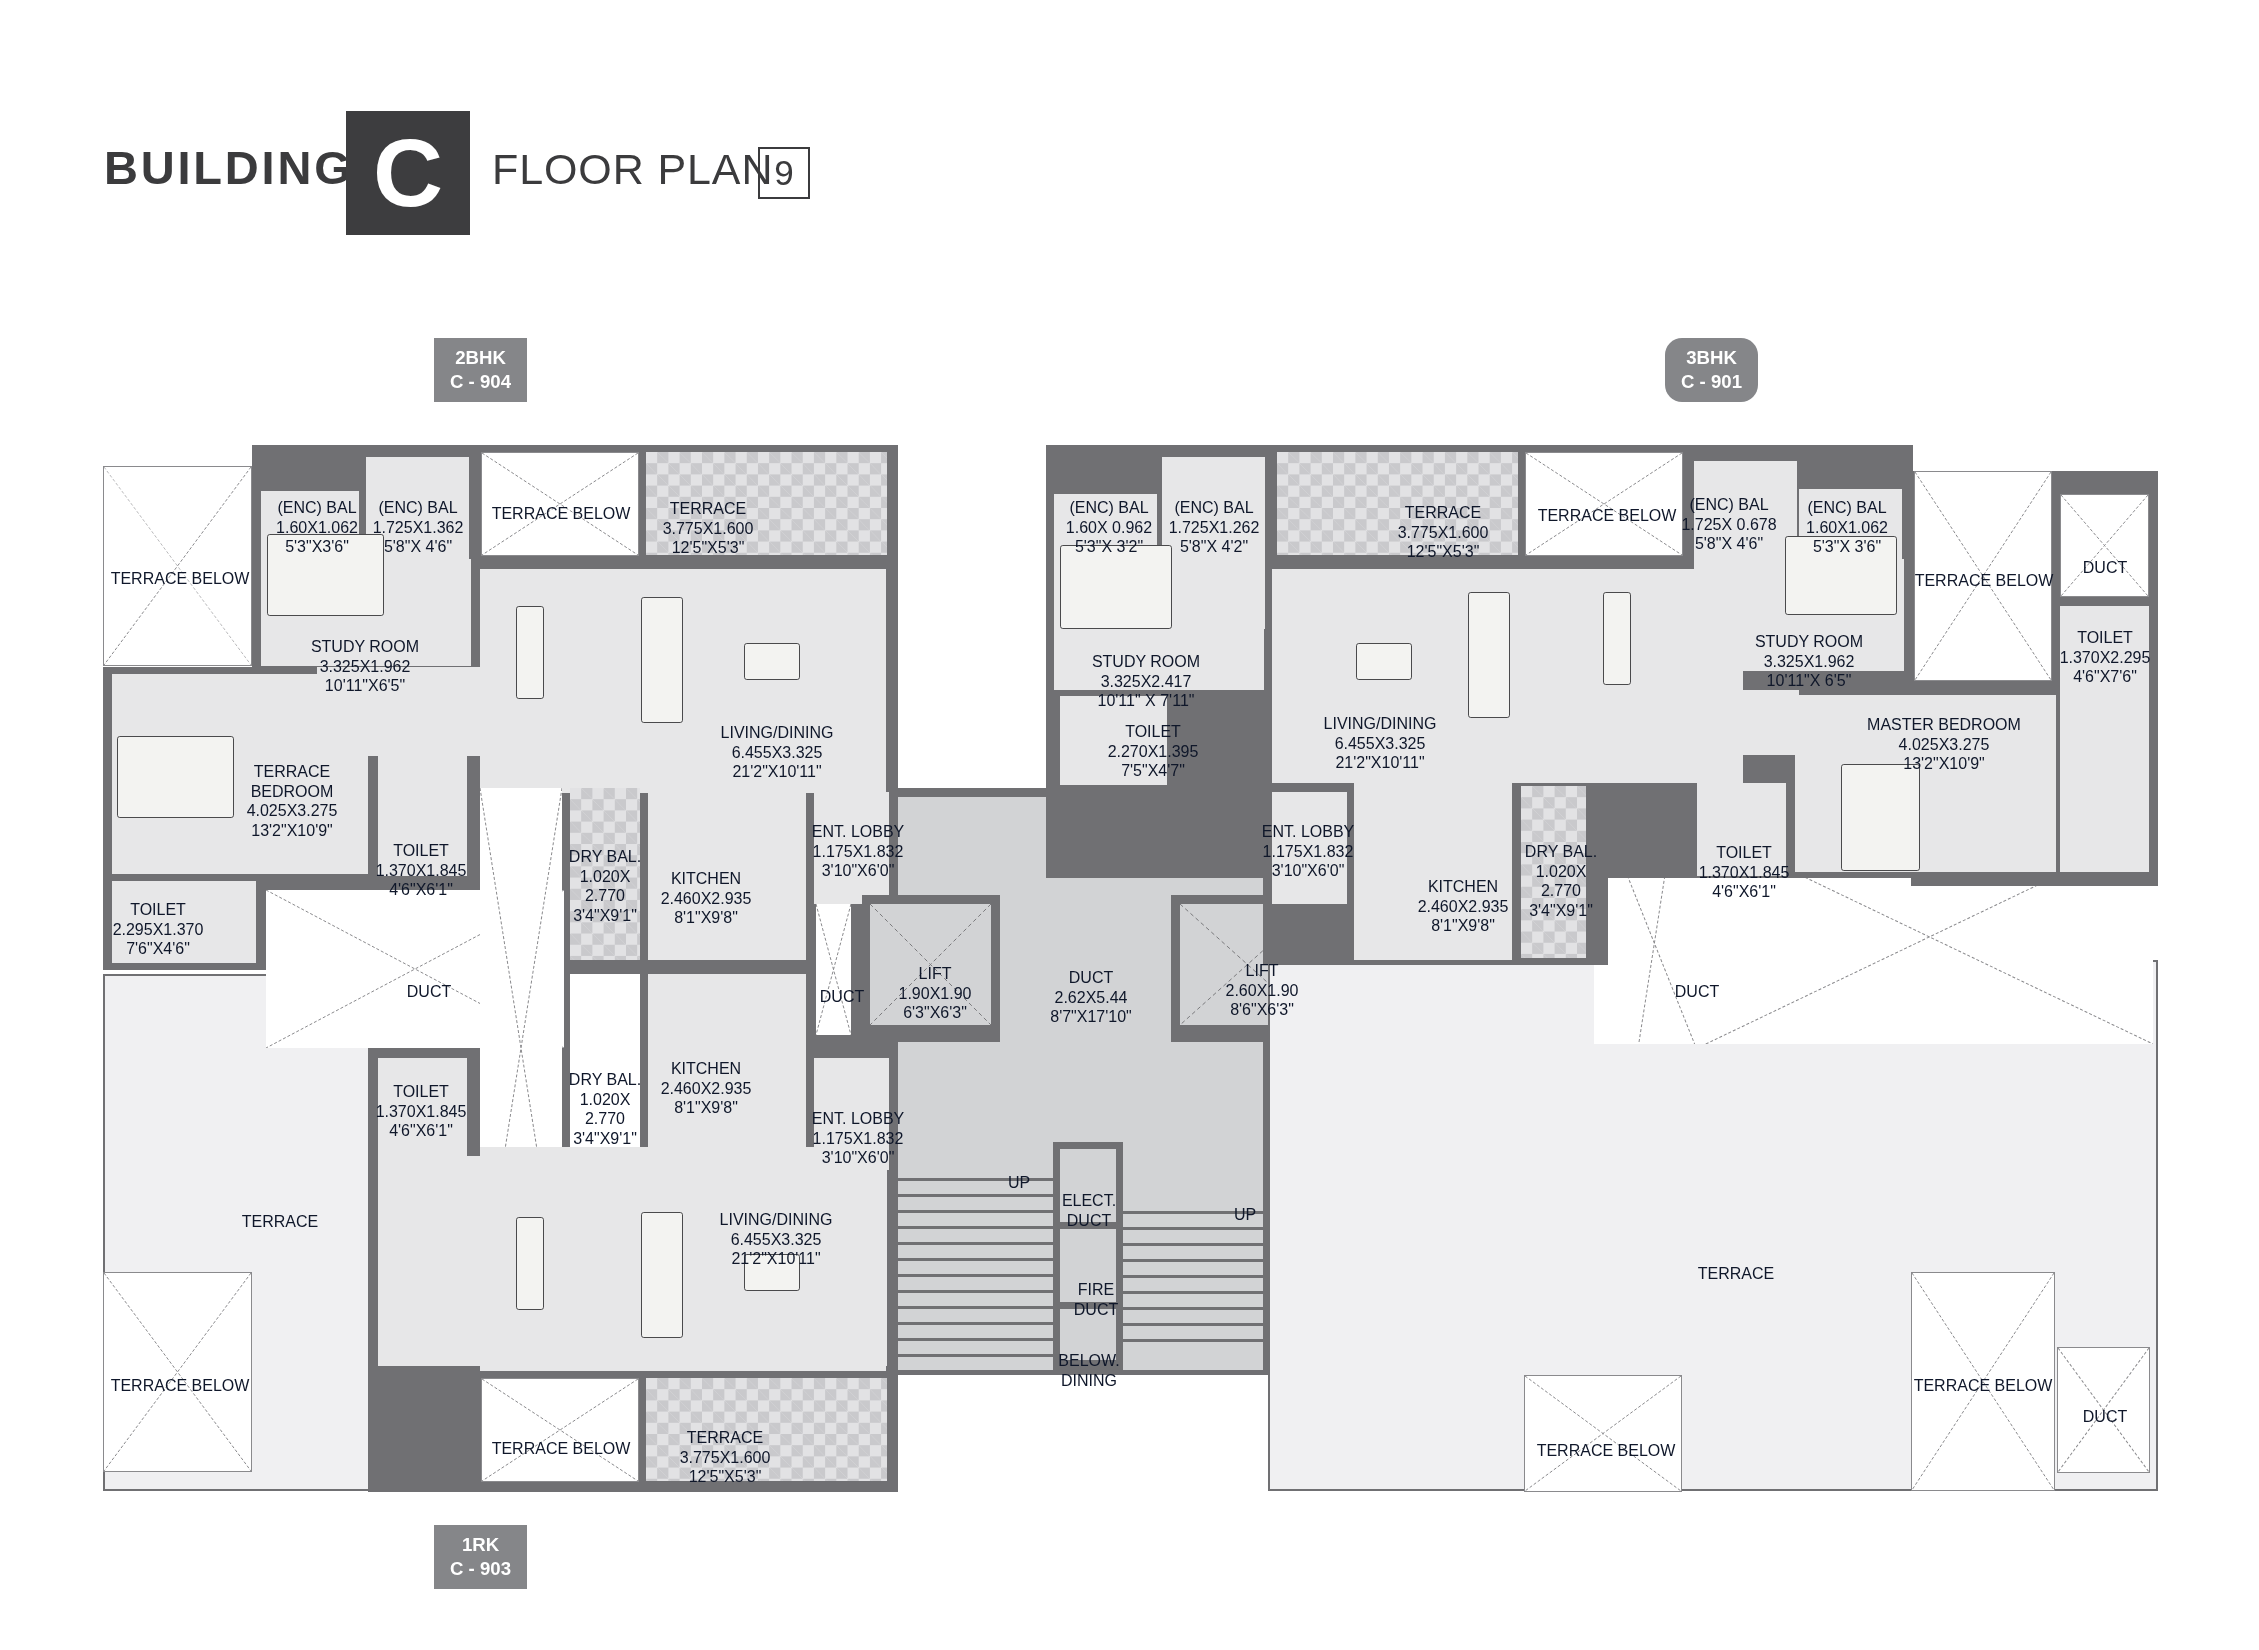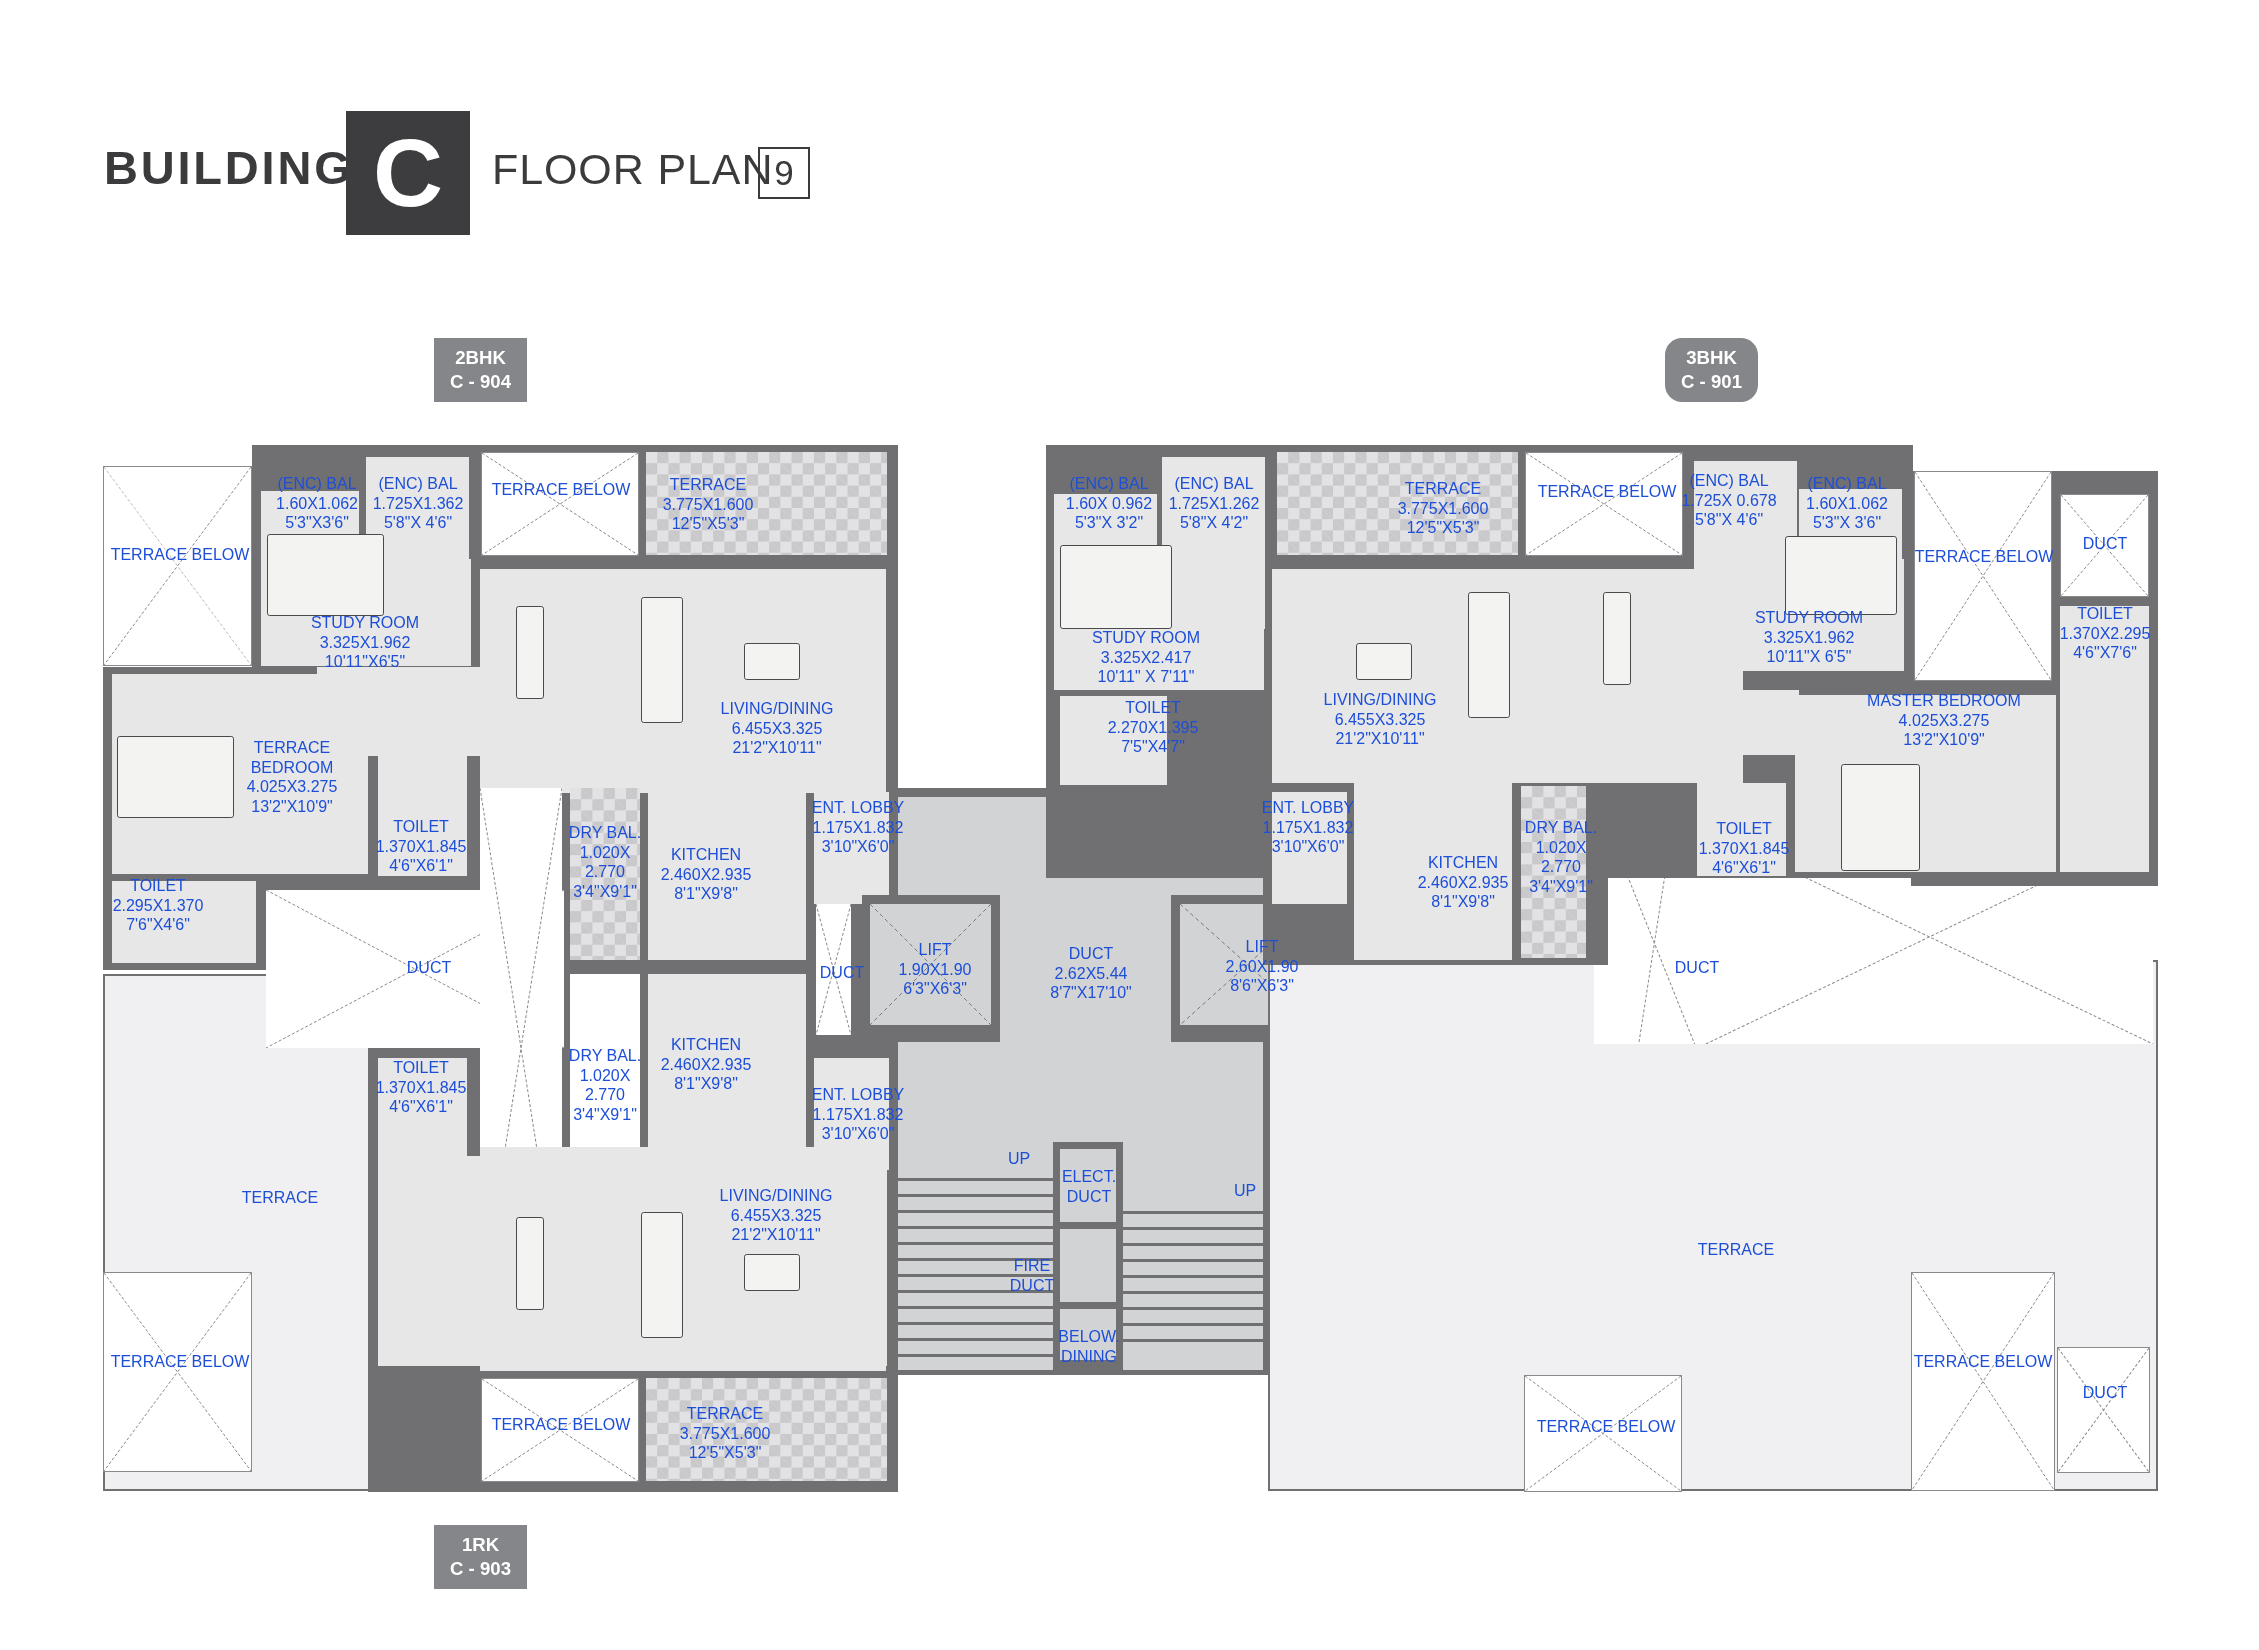--- a/index.html
+++ b/index.html
@@ -9,21 +9,21 @@
   .title-letter-box{left:346px;top:111px;width:124px;height:124px;background:#3d3d3f;color:#fff;font-size:97px;font-weight:bold;display:flex;align-items:center;justify-content:center;}
   .title-floorplan{left:492px;top:145px;font-size:43px;letter-spacing:0.9px;color:#3b3b3d;}
   .title-num-box{left:758px;top:147px;width:48px;height:48px;border:2.8px solid #3b3b3d;font-size:35px;display:flex;align-items:center;justify-content:center;color:#3b3b3d;}
   .unit-tag{width:93px;height:64px;background:#858689;color:#fff;font-weight:bold;font-size:18.6px;line-height:24px;display:flex;flex-direction:column;align-items:center;justify-content:center;text-align:center;}
   .wall{background:#707073;}
   .room{background:#e7e7e8;}
   .lobby-fill{background:#d2d3d5;}
   .terrace-open{background:#f0f0f2;border:2.8px solid #707073;box-sizing:border-box;}
   .below{background:#fff;border:1.9px solid #8a8a8d;box-sizing:border-box;}
   .checker{background-color:#e2e2e4;background-image:linear-gradient(45deg,#c9c9cc 25%,transparent 25%,transparent 75%,#c9c9cc 75%),linear-gradient(45deg,#c9c9cc 25%,transparent 25%,transparent 75%,#c9c9cc 75%);background-size:22.4px 22.4px;background-position:0 0,11.2px 11.2px;}
-  .lbl{position:absolute;text-align:center;font-size:16px;line-height:19.6px;color:#1d4ed8;white-space:nowrap;transform:translate(-50%,0);}
+  .lbl{position:absolute;text-align:center;font-size:16px;line-height:19.6px;color:#0f172a;white-space:nowrap;transform:translate(-50%,0);margin-top:24px;}
   .lbl span{display:block;}
   .xsvg{position:absolute;left:0;top:0;width:100%;height:100%;}
   .furn{position:absolute;background:#f3f3f1;border:1.9px solid #4a4a4c;box-sizing:border-box;border-radius:2.8px;}
 </style>
 </head>
 <body>
 
 <div class="abs title-building">BUILDING</div>
 <div class="abs title-letter-box">C</div>
 <div class="abs title-floorplan">FLOOR PLAN</div>
@@ -348,21 +348,21 @@
   </div>
 <div class="lbl" style="left:1262px;top:937px;">
     <span>LIFT</span>
     <span>2.60X1.90</span>
     <span>8'6"X6'3"</span>
   </div>
 <div class="lbl" style="left:1089px;top:1167px;">
     <span>ELECT.</span>
     <span>DUCT</span>
   </div>
-<div class="lbl" style="left:1032px;top:1256px;">
+<div class="lbl" style="left:1096px;top:1256px;">
     <span>FIRE</span>
     <span>DUCT</span>
   </div>
 <div class="lbl" style="left:1089px;top:1327px;">
     <span>BELOW.</span>
     <span>DINING</span>
   </div>
 <div class="lbl" style="left:1019px;top:1149px;">
     <span>UP</span>
   </div>

